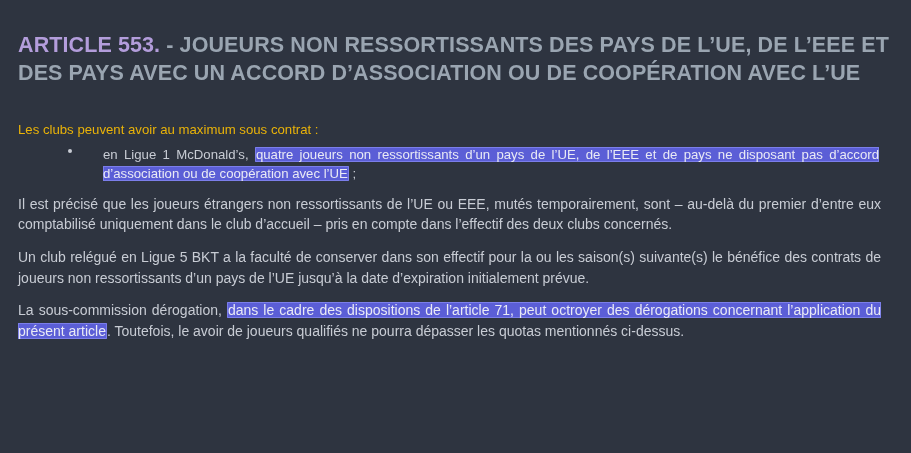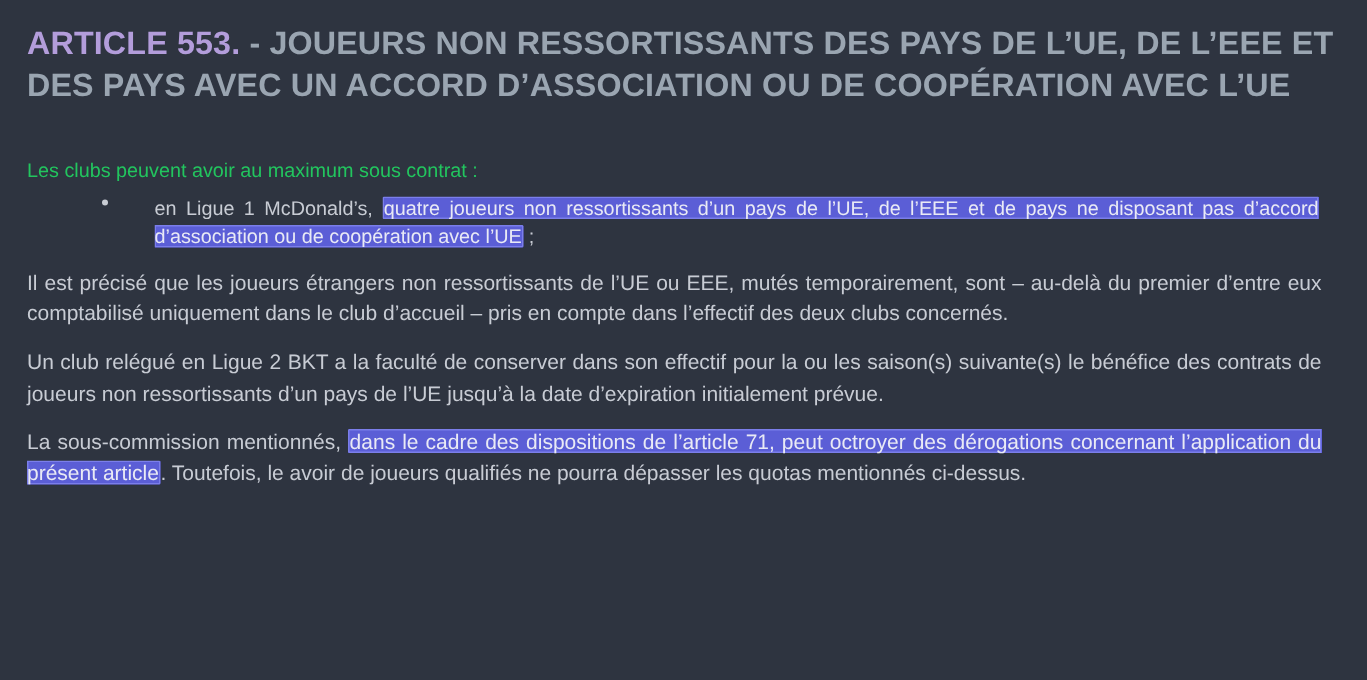--- a/index.html
+++ b/index.html
@@ -19,28 +19,28 @@
     box-sizing: border-box;
     padding: 16px 16px 0 18px;
     position: relative;
   }
   .doc-title {
     font-size: 21.5px;
     font-weight: bold;
     line-height: 1.30;
     color: #9aa5b1;
     letter-spacing: 0.1px;
-    margin: 0 0 0 0;
+    margin: 16px 0 0 0;
     max-width: 880px;
   }
   .doc-title .article-no {
     color: #b39ddb;
   }
   .intro {
-    color: #22c55e;
+    color: #eab308;
     font-size: 13.2px;
     line-height: 1.45;
     margin-top: 32px;
     margin-bottom: 6px;
   }
   ul.bullets {
     list-style: none;
     margin: 0 0 0 0;
     padding: 0;
   }
@@ -92,17 +92,17 @@
   <p class="intro">Les clubs peuvent avoir au maximum sous contrat :</p>
 
   <ul class="bullets">
     <li>
       <span class="dot"></span><span>en Ligue 1 McDonald’s, </span><span class="hl">quatre joueurs non ressortissants  d’un  pays  de l’UE, de l’EEE et de pays ne disposant pas d’accord d’association ou de coopération avec l’UE</span><span> ;</span>
     </li>
   </ul>
 
   <p class="body tight">Il est précisé que les joueurs étrangers non ressortissants de l’UE ou EEE, mutés temporairement, sont – au-delà du premier d’entre eux comptabilisé uniquement dans le club d’accueil – pris en compte dans l’effectif des deux clubs concernés.</p>
 
-  <p class="body">Un club relégué en Ligue 2 BKT a la faculté de conserver dans son effectif pour la ou les saison(s) suivante(s) le bénéfice des contrats de joueurs non ressortissants d’un pays de l’UE jusqu’à la date d’expiration initialement prévue.</p>
+  <p class="body">Un club relégué en Ligue 5 BKT a la faculté de conserver dans son effectif pour la ou les saison(s) suivante(s) le bénéfice des contrats de joueurs non ressortissants d’un pays de l’UE jusqu’à la date d’expiration initialement prévue.</p>
 
-  <p class="body"><span>La sous-commission mentionnés, </span><span class="hl">dans le cadre des dispositions de l’article 71, peut octroyer des dérogations concernant l’application du présent article</span><span>. Toutefois, le avoir de joueurs qualifiés ne pourra dépasser les quotas mentionnés ci-dessus.</span></p>
+  <p class="body"><span>La sous-commission dérogation, </span><span class="hl">dans le cadre des dispositions de l’article 71, peut octroyer des dérogations concernant l’application du présent article</span><span>. Toutefois, le avoir de joueurs qualifiés ne pourra dépasser les quotas mentionnés ci-dessus.</span></p>
 
 </div>
 
 </body></html>

